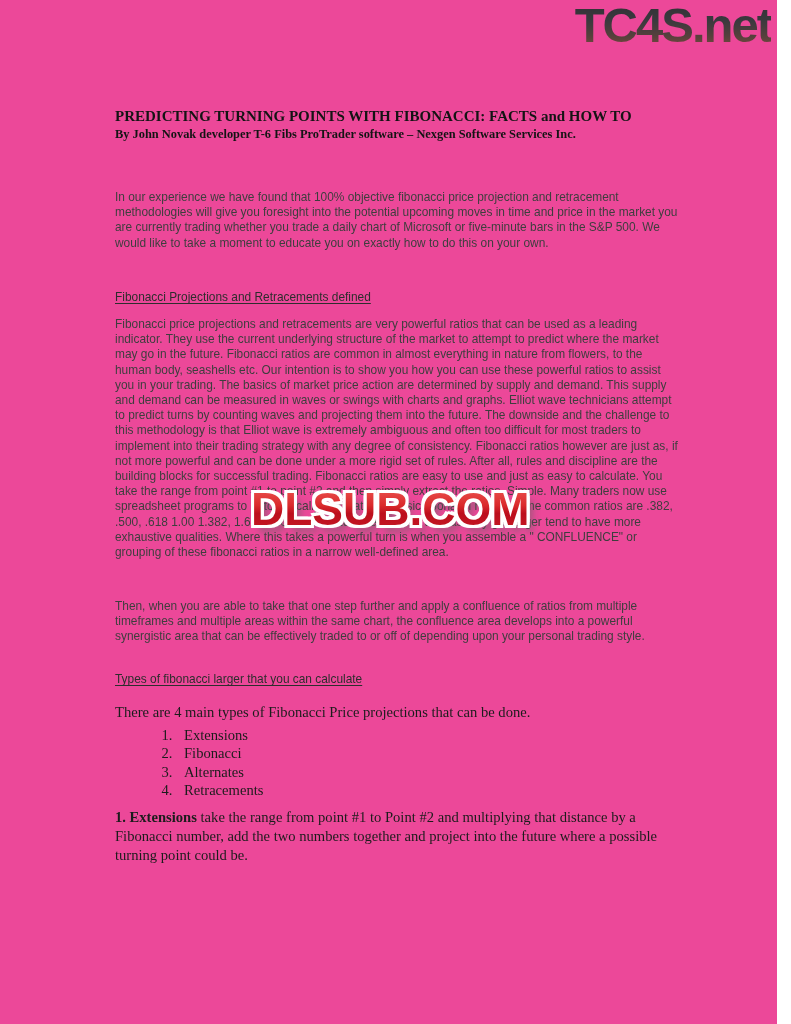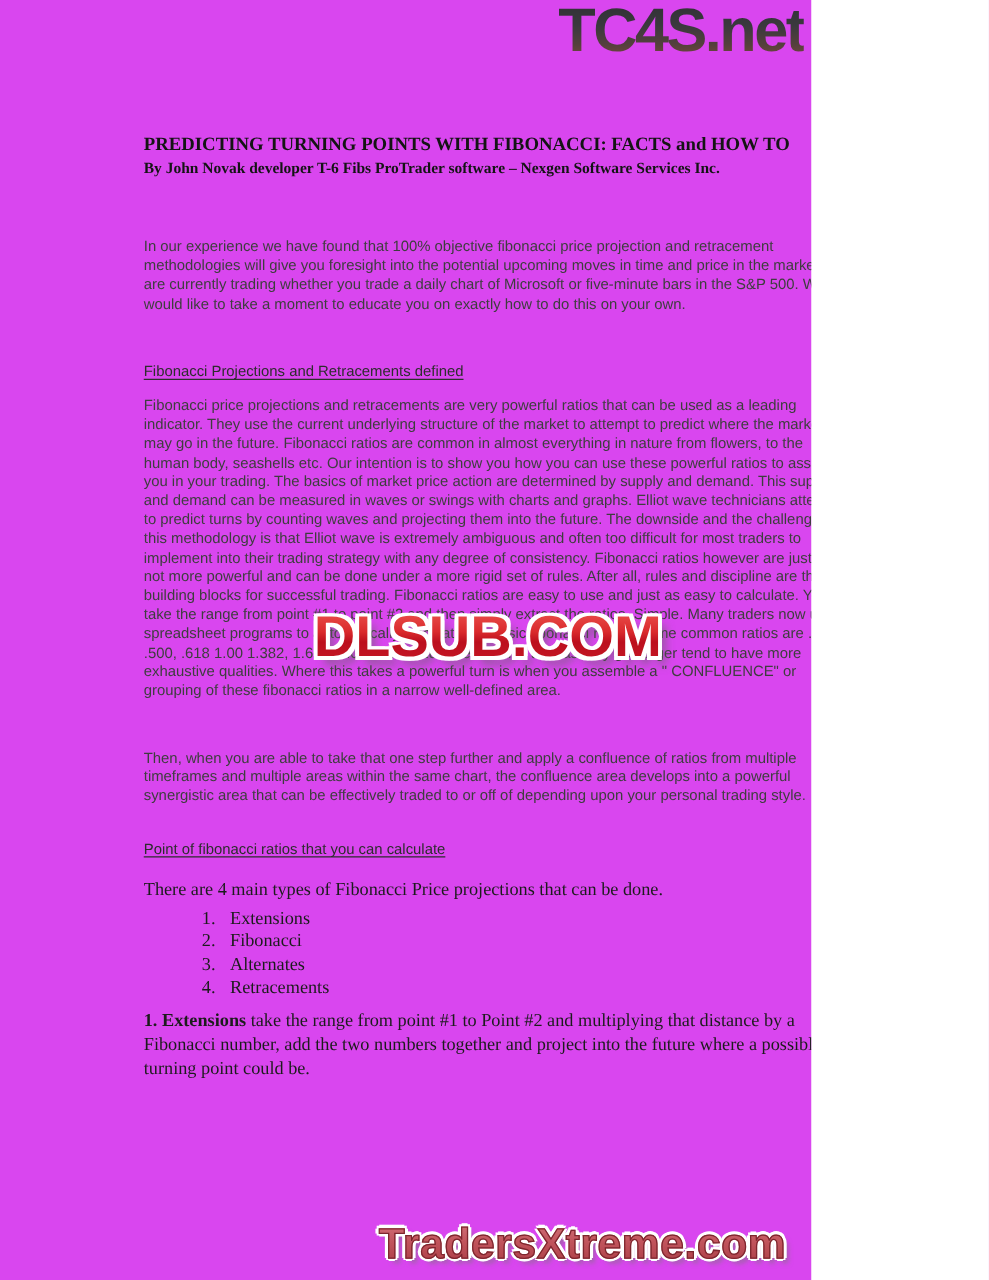--- a/index.html
+++ b/index.html
@@ -1,20 +1,20 @@
 <!DOCTYPE html>
 <html><head>
 <meta charset="utf-8">
 <style>
   html, body { margin: 0; padding: 0; background: #ffffff; }
   .page {
     position: relative;
-    width: 649px;
+    width: 777px;
     height: 1024px;
-    background: #d946ef;
+    background: #ec4899;
     overflow: hidden;
     font-family: "Liberation Sans", sans-serif;
   }
 
   
   .tc4s {
     position: absolute;
     top: 0px;
     right: 6px;
     font-family: "Liberation Sans", sans-serif;
@@ -156,31 +156,27 @@
 
   <div class="blk body-para p-defined">Fibonacci price projections and retracements are very powerful ratios that can be used as a leading indicator. They use the current underlying structure of the market to attempt to predict where the market may go in the future. Fibonacci ratios are common in almost everything in nature from flowers, to the human body, seashells etc. Our intention is to show you how you can use these powerful ratios to assist you in your trading. The basics of market price action are determined by supply and demand. This supply and demand can be measured in waves or swings with charts and graphs. Elliot wave technicians attempt to predict turns by counting waves and projecting them into the future. The downside and the challenge to this methodology is that Elliot wave is extremely ambiguous and often too difficult for most traders to implement into their trading strategy with any degree of consistency.  Fibonacci ratios however are just as, if not more powerful and can be done under a more rigid set of rules. After all, rules and discipline are the building blocks for successful trading. Fibonacci ratios are easy to use and just as easy to calculate. You take the range from point #1 to point #2 and then simply extract the ratios. Simple. Many traders now use spreadsheet programs to automatically calculate the basic fibonacci ratios. Some common ratios are .382, .500, .618 1.00 1.382, 1.618, 2.00 and 2.618. These ratios also as they get larger tend to have more exhaustive qualities. Where this takes a powerful turn is when you assemble a " CONFLUENCE" or grouping of these fibonacci ratios in a narrow well-defined area.</div>
 
   <div class="dlsub">
     <span class="wm-outline">DLSUB.COM</span>
     <span class="wm-fill">DLSUB.COM</span>
   </div>
 
   <div class="blk body-para p-confluence">Then, when you are able to take that one step further and apply a confluence of ratios from multiple timeframes and multiple areas within the same chart, the confluence area develops into a powerful synergistic area that can be effectively traded to or off of depending upon your personal trading style.</div>
 
-  <div class="blk h-underline h-types">Point of fibonacci ratios that you can calculate</div>
+  <div class="blk h-underline h-types">Types of fibonacci larger that you can calculate</div>
 
   <div class="blk serif-block p-types-intro">There are 4 main types of Fibonacci Price projections that can be done.</div>
 
   <ol class="blk serif-block types-list">
     <li>Extensions</li>
     <li>Fibonacci</li>
     <li>Alternates</li>
     <li>Retracements</li>
   </ol>
 
   <div class="blk serif-block p-extensions"><b>1. Extensions</b><span> take the range from point #1 to Point #2 and multiplying that distance by a Fibonacci number, add the two numbers together and project into the future where a possible turning point could be.</span></div>
 
-  <div class="tx">
-    <span class="wm-outline">TradersXtreme.com</span>
-    <span class="wm-fill">TradersXtreme.com</span>
-  </div>
 
 </div>
 
 </body></html>

